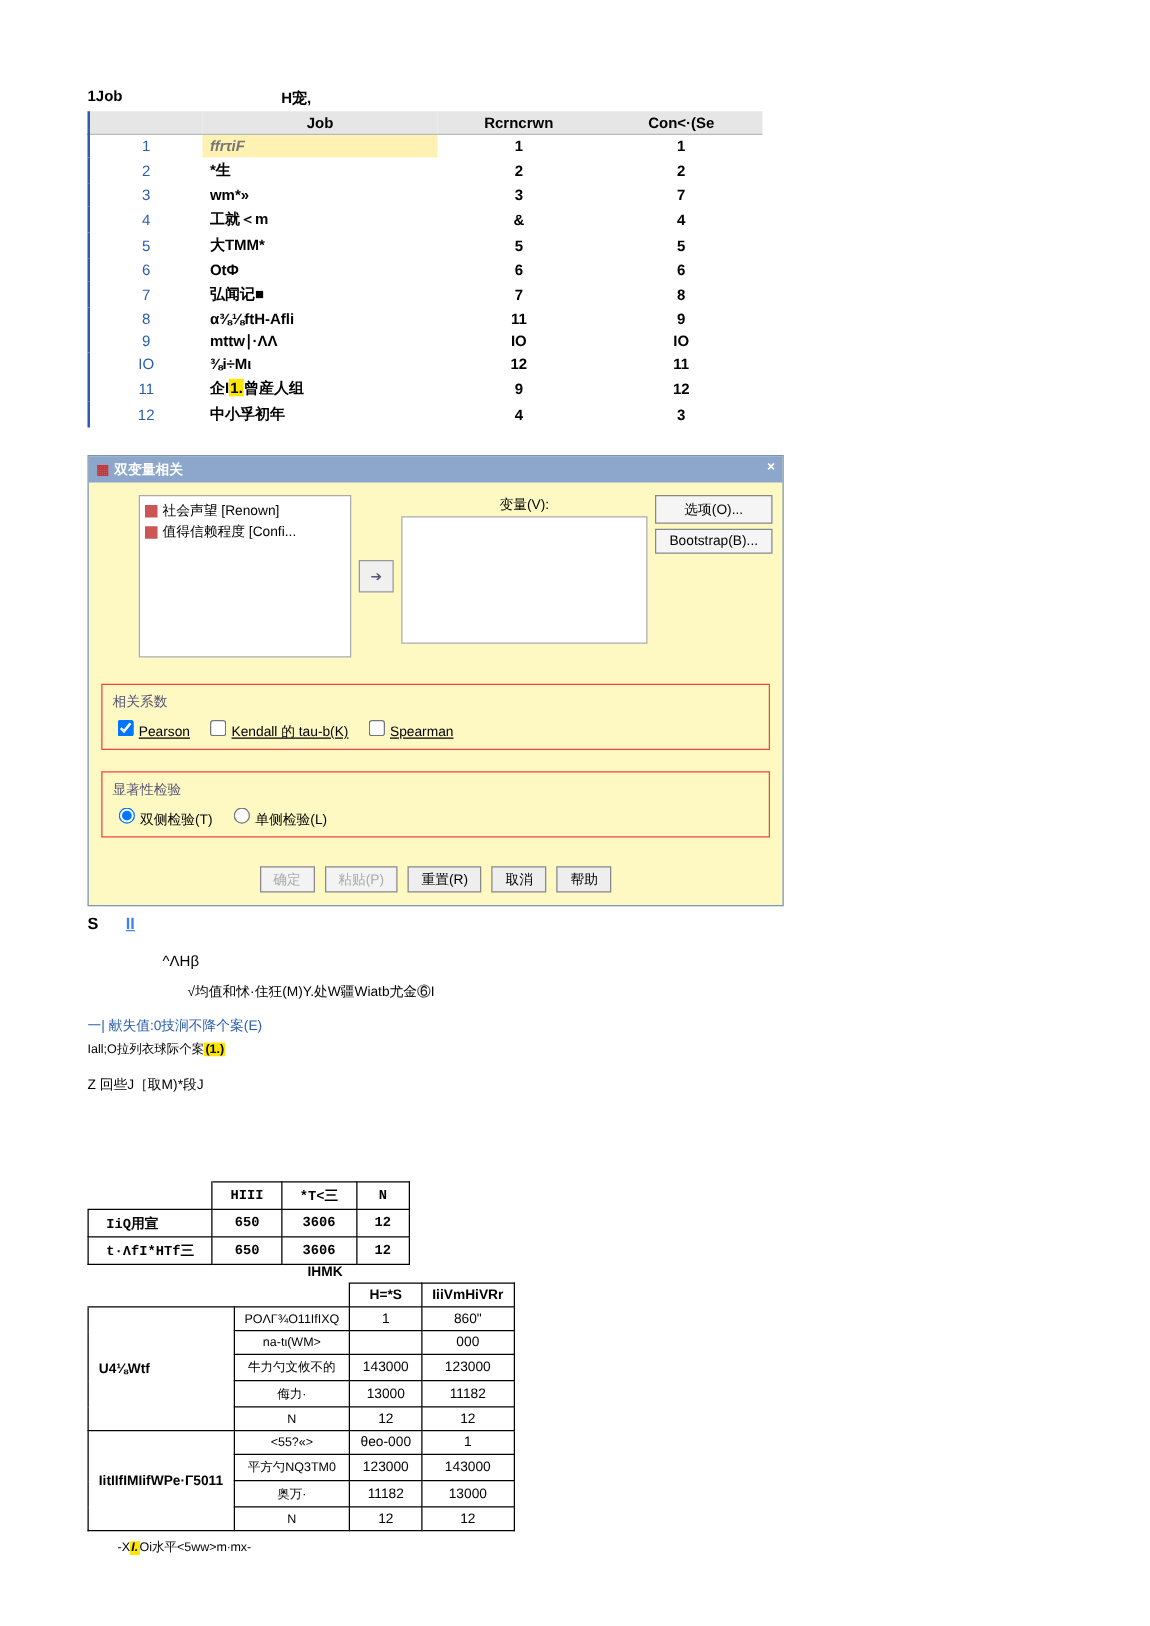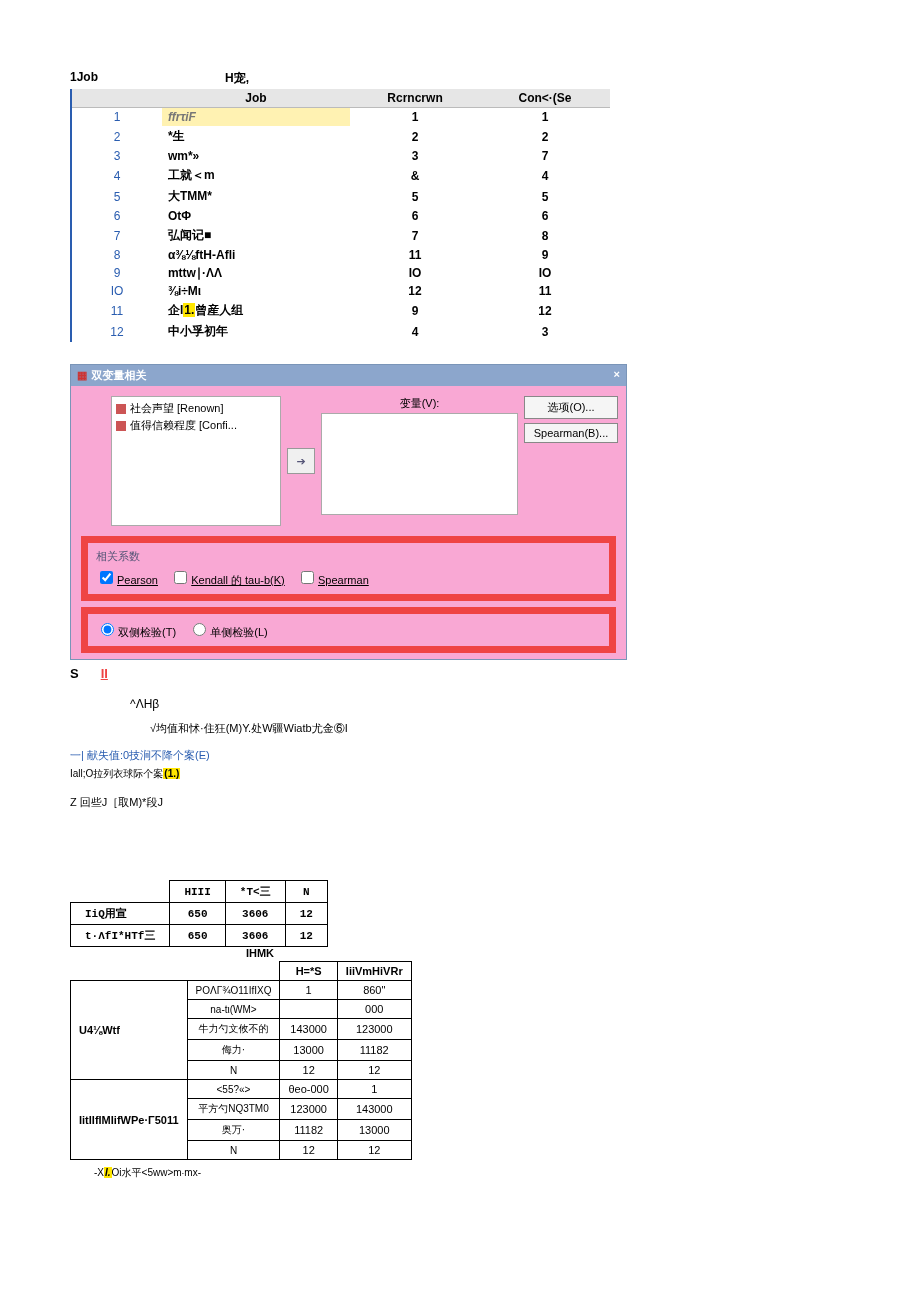--- a/index.html
+++ b/index.html
@@ -33,21 +33,21 @@
   table.data1 td.rn { color: #2a5db0; text-align: center; width: 80px; }
   td.hi { background: #fff2b2; font-style: italic; color: #777; }
   .yellowdot { background: #ffe600; padding: 0 1px; }
   .table-left-border { border-left: 2px solid #2a5db0; }
 
   
   .dialog {
     margin-top: 22px;
     width: 555px;
     border: 1px solid #7a95b8;
-    background: #f9a8d4;
+    background: #fef9c3;
     font-size: 11px;
   }
   .dialog-title {
     background: #8ca6cc;
     color: #fff;
     padding: 3px 6px;
     display: flex;
     justify-content: space-between;
     font-weight: bold;
   }
@@ -77,38 +77,38 @@
   }
   .varcol { flex: 1; }
   .varlabel { font-size: 11px; margin-bottom: 2px; text-align: center; }
   .varbox { background: #fff; border: 1px solid #aaa; height: 100px; }
   .rightbtns { display: flex; flex-direction: column; gap: 4px; }
   .rbtn {
     background: #f5f5f5; border: 1px solid #888; padding: 3px 6px; font-size: 11px;
     text-align: center; width: 80px;
   }
   .fieldset {
-    border: 7px solid #ef4444;
-    margin: 6px 10px;
+    border: 1px solid #ef4444;
+    margin: 17px 10px;
     padding: 6px 8px;
     font-size: 11px;
   }
   .fieldset .legend { color: #557; font-size: 11px; margin-bottom: 4px; }
   .cb, .rb { margin-right: 4px; }
   .under { text-decoration: underline; }
   .dlg-buttons {
     display: flex; gap: 8px; justify-content: center; padding: 6px 0 10px 0;
   }
   .dbtn {
     background: #eee; border: 1px solid #888; padding: 2px 10px; font-size: 11px;
   }
   .dbtn.disabled { color: #aaa; background: #f3f3f3; }
 
   .below { margin-top: 6px; font-size: 13px; font-weight: bold; }
-  .link { color: #ef4444; text-decoration: underline; padding-left: 22px; }
+  .link { color: #3b82f6; text-decoration: underline; padding-left: 22px; }
   .indent1 { margin-left: 60px; margin-top: 16px; font-size: 12px; }
   .indent2 { margin-left: 80px; margin-top: 10px; font-size: 11px; }
   .para-blue { color: #2a5db0; font-size: 11px; margin-top: 12px; }
   .para-sm { font-size: 10px; margin-top: 4px; }
   .para-z { margin-top: 14px; font-size: 11px; }
 
   
   table.data2 {
     border-collapse: collapse;
     margin-top: 70px;
@@ -251,40 +251,48 @@
     </div>
     <div class="movecol">
       <div class="movebtn">➔</div>
     </div>
     <div class="varcol">
       <div class="varlabel">变量(V):</div>
       <div class="varbox"></div>
     </div>
     <div class="rightbtns">
       <div class="rbtn">选项(O)...</div>
-      <div class="rbtn">Spearman(B)...</div>
+      <div class="rbtn">Bootstrap(B)...</div>
     </div>
   </div>
 
   <div class="fieldset">
     <div class="legend">相关系数</div>
     <label><input type="checkbox" class="cb" checked="" style=""><span class="under">Pearson</span></label>
     &nbsp;&nbsp;
     <label><input type="checkbox" class="cb" style=""><span class="under">Kendall 的 tau-b(K)</span></label>
     &nbsp;&nbsp;
     <label><input type="checkbox" class="cb" style=""><span class="under">Spearman</span></label>
   </div>
 
   <div class="fieldset">
+    <div class="legend">显著性检验</div>
     <label><input type="radio" class="rb" name="sig" checked="" style=""><span>双侧检验(T)</span></label>
     &nbsp;&nbsp;
     <label><input type="radio" class="rb" name="sig" style=""><span>单侧检验(L)</span></label>
   </div>
 
 
+  <div class="dlg-buttons">
+    <div class="dbtn disabled">确定</div>
+    <div class="dbtn disabled">粘贴(P)</div>
+    <div class="dbtn">重置(R)</div>
+    <div class="dbtn">取消</div>
+    <div class="dbtn">帮助</div>
+  </div>
 </div>
 
 <div class="below">
   <span>S</span><span class="link">II</span>
 </div>
 
 <div class="indent1">^ΛHβ</div>
 <div class="indent2">√均值和怵·住狂(M)Y.处W疆Wiatb尤金⑥I</div>
 <div class="para-blue">一| 献失值:0技涧不降个案(E)</div>
 <div class="para-sm">

